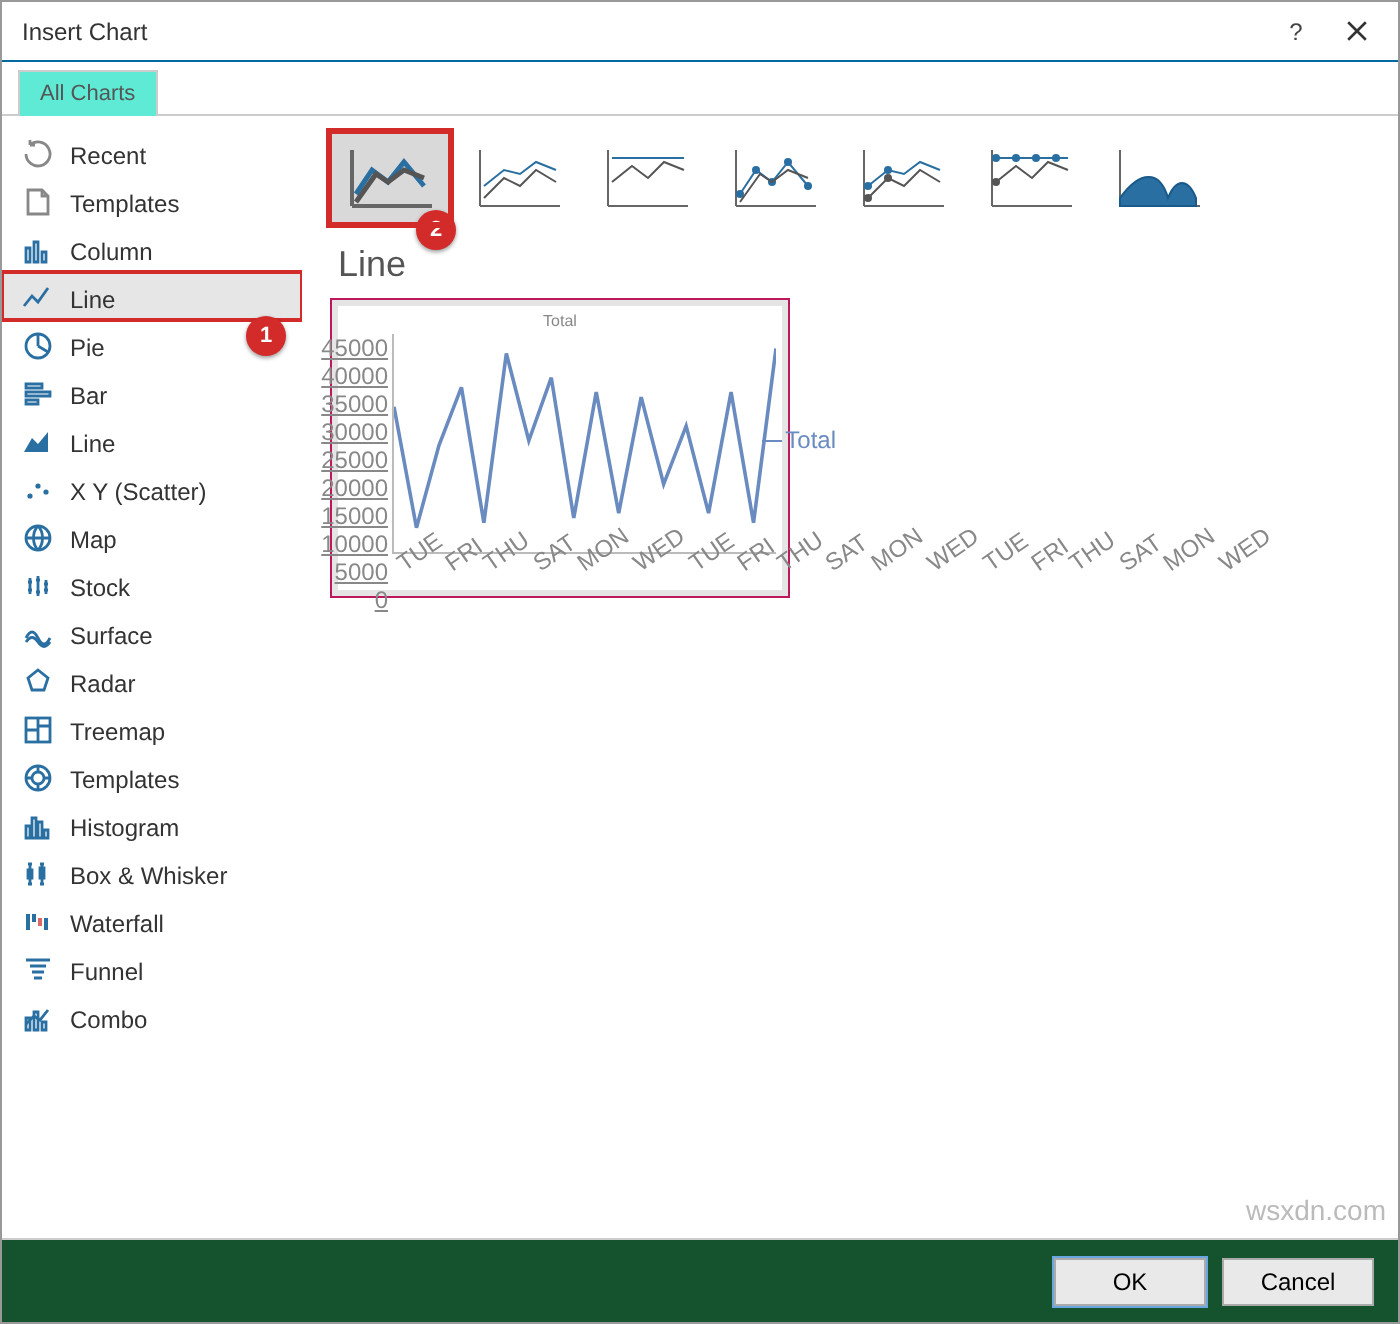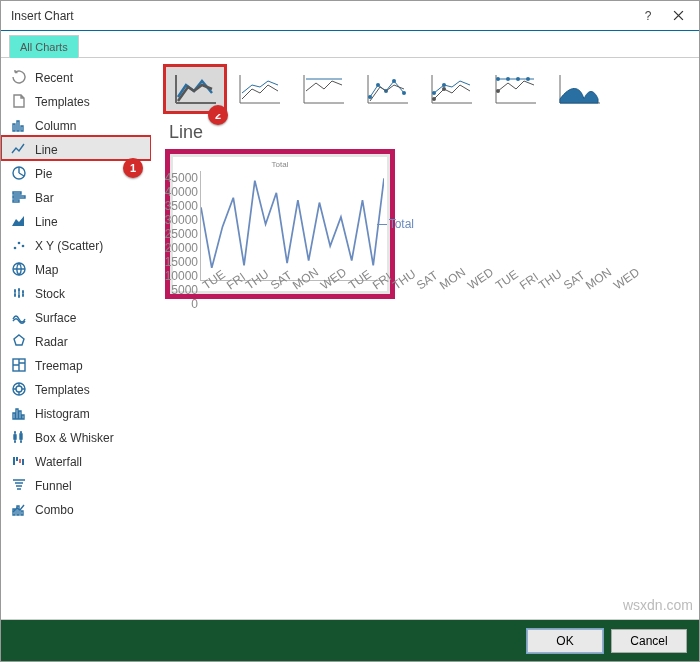--- a/index.html
+++ b/index.html
@@ -25,24 +25,24 @@
     .callout { width:20px; height:20px; border-radius:50%; background:#d32a2a; color:#fff; font-weight:700; font-size:11px; display:flex; align-items:center; justify-content:center; position:absolute; box-shadow:0 1px 2px rgba(0,0,0,.4);}
 
     .panel { flex:1; padding: 8px 14px; }
     .sub-row { display:flex; gap:4px; }
     .sub-thumb { width:60px; height:46px; border:1px solid transparent; display:flex; align-items:center;justify-content:center; cursor:pointer; position:relative;}
     .sub-thumb.selected { background:#d9d9d9; border-color:#888; }
     .sub-thumb.highlighted::after { content:""; position:absolute; inset:-3px; border:3px solid #d32a2a; pointer-events:none;}
     .sub-thumb svg { width:46px; height:36px; }
 
     .panel-title { font-size:18px; color:#555; margin: 10px 0 6px 4px;}
-    .preview { width:230px; height:150px; border:5px solid #be185d; box-shadow: inset 0 0 0 3px #e5e5e5; padding:6px; }
+    .preview { width:230px; height:150px; border:1px solid #be185d; box-shadow: inset 0 0 0 3px #e5e5e5; padding:6px; }
     .preview-title { font-size:8px; text-align:center; color:#888; margin-bottom:2px;}
     .preview-chart { display:flex; height:110px; }
-    .yaxis { width:24px; display:flex; flex-direction:column; justify-content:space-between; align-items:flex-end; font-size:6px; color:#888; padding-right:2px;}
+    .yaxis { width:24px; display:flex; flex-direction:column; justify-content:space-between; align-items:flex-end; font-size:6px; color:#888; padding-right:2px;text-decoration:underline;}
     .plot { flex:1; position:relative; border-left:1px solid #bbb; border-bottom:1px solid #bbb; }
     .plot svg { width:100%; height:100%;}
     .legend { font-size:6px; color:#6a8bbf; display:flex; align-items:center; gap:2px; position:absolute; right:-30px; top:46px;}
     .legend .sw { width:10px; height:1px; background:#6a8bbf;}
     .xaxis { display:flex; justify-content:space-between; font-size:5px; color:#888; padding-left:24px; }
     .xaxis span { transform: rotate(-35deg); transform-origin: left top; display:inline-block; white-space:nowrap;}
 
     .footer { position:absolute; bottom:0; left:0; right:0; height:42px; border-top:1px solid #ccc; display:flex; justify-content:flex-end; align-items:center; padding:0 12px; gap:8px; background:#14532d;}
     .btn { min-width:76px; padding:4px 10px; border:1px solid #aaa; background:#e9e9e9; cursor:pointer; font-size:12px;}
     .btn.primary { outline:1px solid #6aa7e0; }

